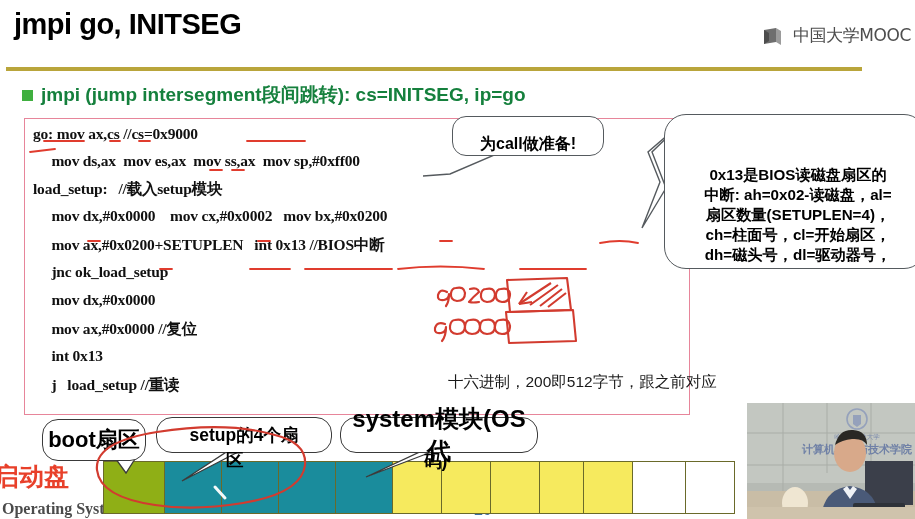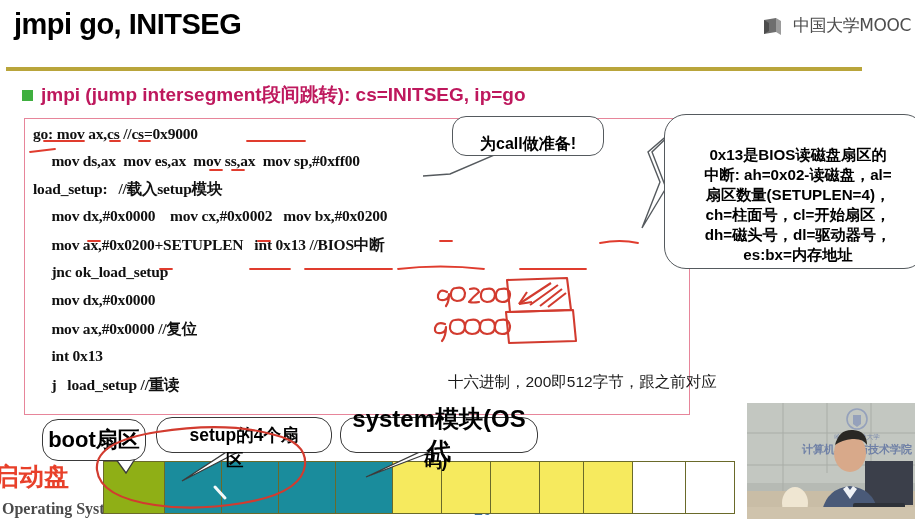--- a/index.html
+++ b/index.html
@@ -29,21 +29,21 @@
     white-space: nowrap;
   }
   #title-rule {
     position: absolute;
     left: 6px; top: 67px;
     width: 856px; height: 4px;
     background: #b9a53b;
   }
   #mooc-logo {
     position: absolute;
-    right: 4px; top: 14px;
+    right: 4px; top: 24px;
     display: flex; align-items: center; gap: 4px;
   }
   #mooc-logo .logo-mark {
     width: 26px; height: 18px;
     position: relative;
   }
   #mooc-logo .logo-mark svg { display: block; }
   #mooc-logo .logo-text {
     font-size: 17px;
     color: #4d4d4d;
@@ -58,21 +58,21 @@
     left: 22px; top: 82px;
     display: flex; align-items: center; gap: 8px;
     white-space: nowrap;
   }
   #bullet-line .bullet-square {
     width: 11px; height: 11px;
     background: #3faf3f;
     display: inline-block;
   }
   #bullet-line .bullet-text {
-    font-size: 19px; font-weight: bold; color: #be185d;
+    font-size: 19px; font-weight: bold; color: #15803d;
     font-family: "Liberation Sans", sans-serif;
   }
 
   
   #code-block {
     position: absolute;
     left: 24px; top: 118px;
     width: 666px; height: 297px;
     border: 1.5px solid #e7859a;
     background: transparent;
@@ -311,21 +311,20 @@
   <svg class="bub-tail" style="left:630px; top:118px;" width="60" height="140">
     <path d="M55 2 L22 34 L36 70 L12 110 L30 64 L18 34 Z" stroke="#555a5e" stroke-width="1.4" fill="#ffffff"></path>
   </svg>
   <div class="callout" id="callout-int13">
     <div>
       <span class="ct">0x13是BIOS读磁盘扇区的</span>
       <span class="ct">中断: ah=0x02-读磁盘，al=</span>
       <span class="ct">扇区数量(SETUPLEN=4)，</span>
       <span class="ct">ch=柱面号，cl=开始扇区，</span>
       <span class="ct">dh=磁头号，dl=驱动器号，</span>
-      <span class="ct">es:bx=内存地址</span>
     </div>
   </div>
 
   <div id="hex-note">十六进制，200即512字节，跟之前对应</div>
 
   <div id="disk-label">启动盘</div>
   <div id="disk-bar">
       <div class="seg boot" style="width: 62px; background: rgb(143, 175, 22);"></div>
       <div class="seg setup" style="width: 58px; background: rgb(26, 140, 156);"></div>
       <div class="seg setup" style="width: 58px; background: rgb(26, 140, 156);"></div>

